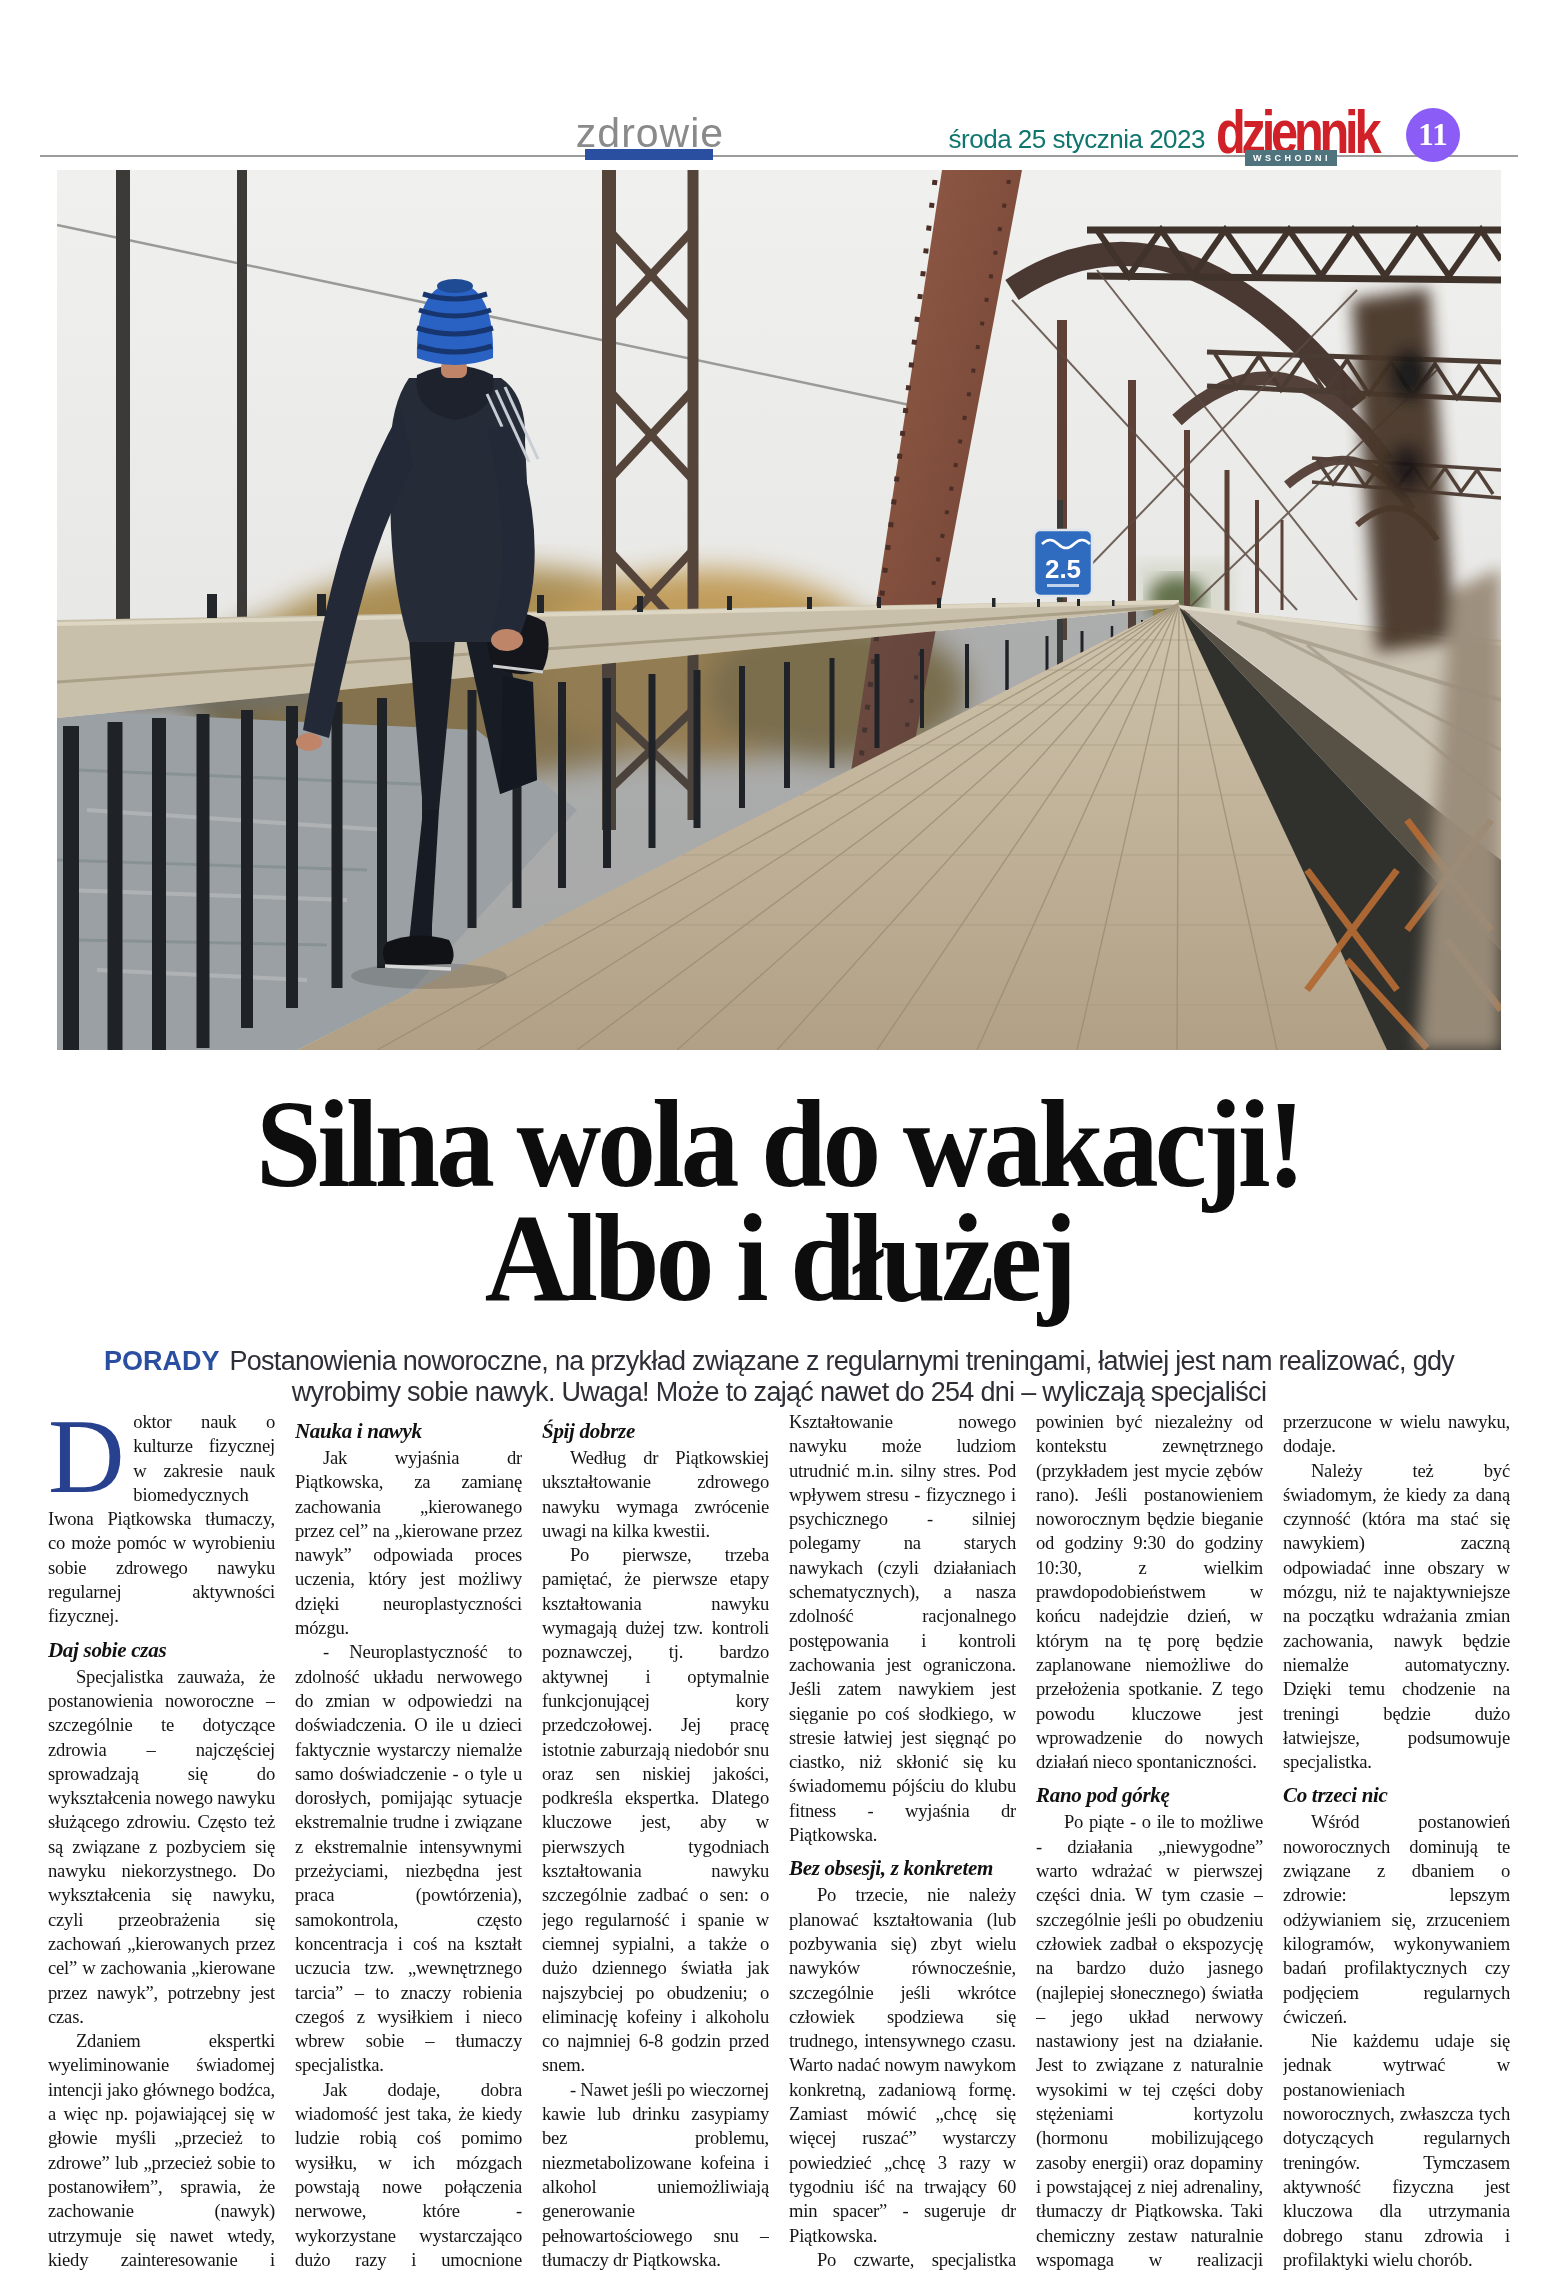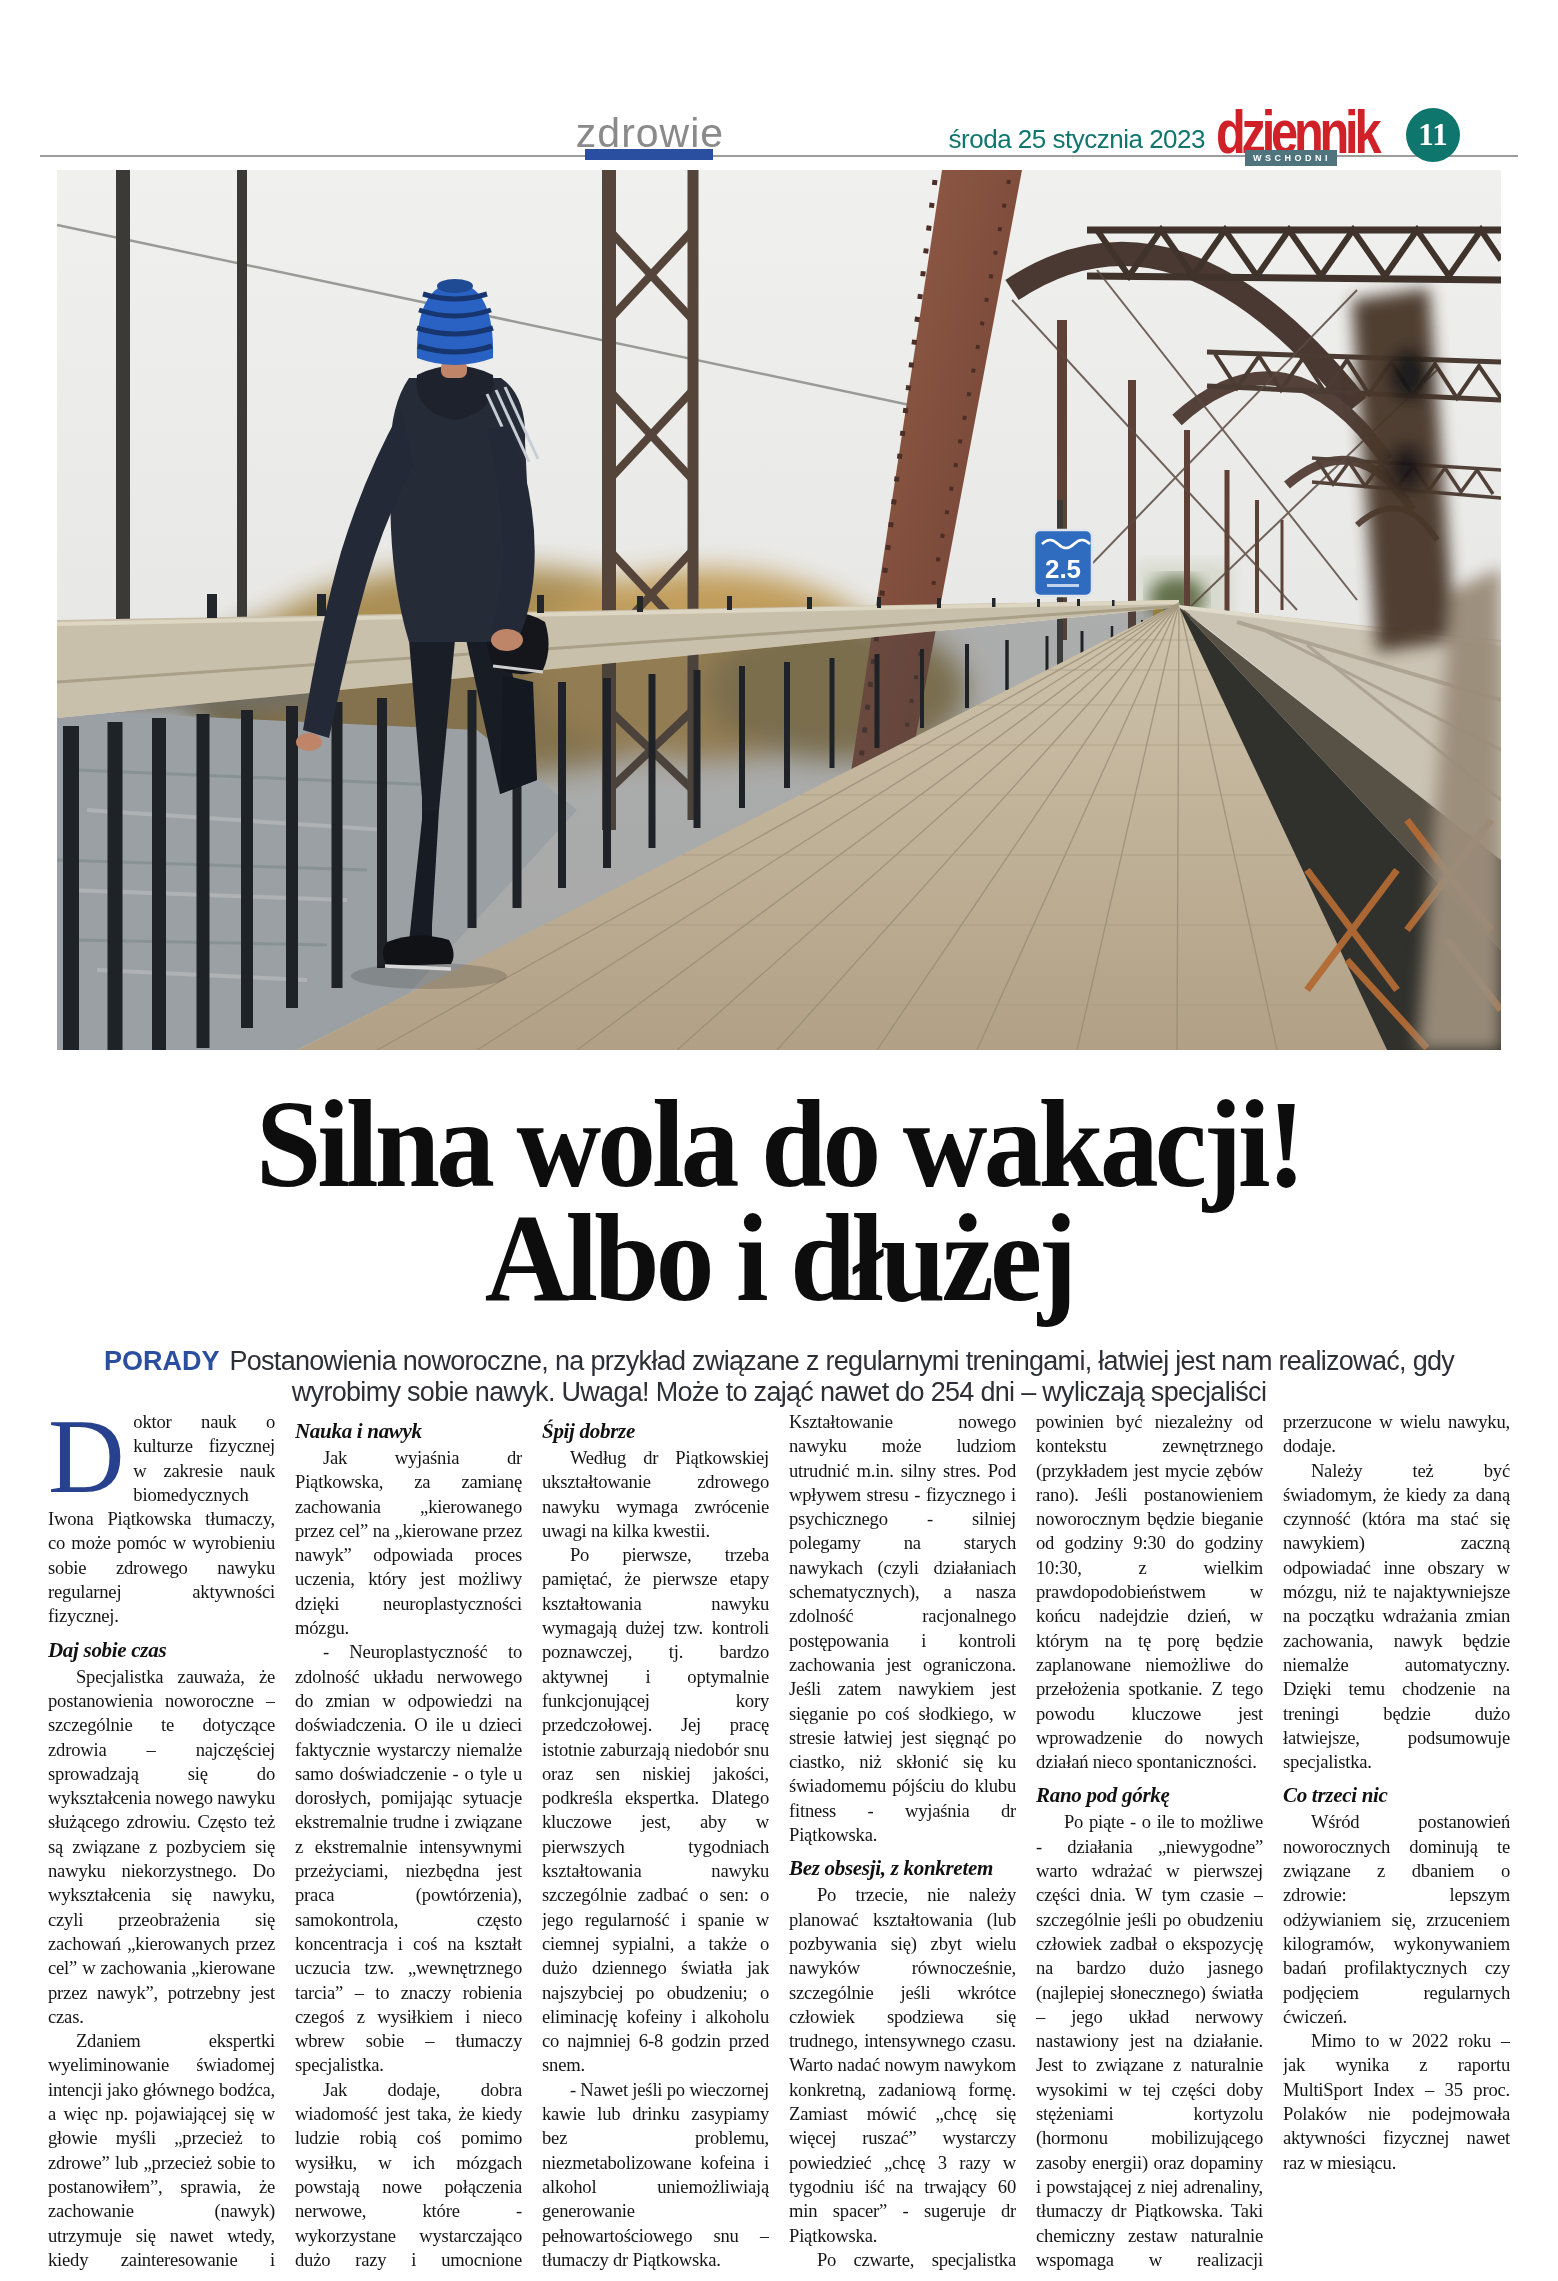--- a/index.html
+++ b/index.html
@@ -12,21 +12,21 @@
   .section-bar{position:absolute;left:585px;top:149px;width:128px;height:11px;background:#2b4fa0;}
   .hdr-date{position:absolute;right:353px;top:124px;font-family:"Liberation Sans",sans-serif;
         font-size:26px;color:#0f766e;letter-spacing:-0.5px;}
   .masthead{position:absolute;left:1216px;top:96px;width:200px;height:64px;color:#cf2127;
         font-family:"Liberation Sans",sans-serif;font-weight:bold;font-size:58px;
         letter-spacing:-5px;transform:scale(0.84,1.05);transform-origin:left top;white-space:nowrap;}
   .masthead-sub{position:absolute;left:1245px;top:150px;background:#50747e;color:#ffffff;
         font-family:"Liberation Sans",sans-serif;font-size:9px;font-weight:bold;
         letter-spacing:3.5px;padding:3px 6px 3px 8px;}
   .page-circle{position:absolute;left:1406px;top:108px;width:54px;height:54px;border-radius:50%;
-        background:#0f766e;color:#fff;display:flex;align-items:center;justify-content:center;
+        background:#8b5cf6;color:#fff;display:flex;align-items:center;justify-content:center;
         font-family:"Liberation Serif",serif;font-size:31px;font-weight:bold;}
   
   .photo{position:absolute;left:57px;top:170px;width:1444px;height:880px;overflow:hidden;background:#e9e9e7;}
   .photo svg{display:block;width:100%;height:100%;}
   
   .headline{position:absolute;left:0;top:1086px;width:1558px;text-align:center;color:#0d0d0d;
         font-family:"Liberation Serif",serif;font-weight:700;font-size:121px;line-height:110px;
         letter-spacing:-4px;transform:scale(0.97,1.04);transform-origin:center top;}
   
   .deck{position:absolute;left:58px;top:1346px;width:1442px;text-align:center;
@@ -344,17 +344,18 @@
       <div class="col">
         <p class="noindent">powinien być niezależny od kontekstu zewnętrznego (przykładem jest mycie zębów rano). Jeśli postanowieniem noworocznym będzie bieganie od godziny 9:30 do godziny 10:30, z wielkim prawdopodobieństwem w końcu nadejdzie dzień, w którym na tę porę będzie zaplanowane niemożliwe do przełożenia spotkanie. Z tego powodu kluczowe jest wprowadzenie do nowych działań nieco spontaniczności.</p>
         <h3>Rano pod górkę</h3>
         <p>Po piąte - o ile to możliwe - działania „niewygodne” warto wdrażać w pierwszej części dnia. W tym czasie – szczególnie jeśli po obudzeniu człowiek zadbał o ekspozycję na bardzo dużo jasnego (najlepiej słonecznego) światła – jego układ nerwowy nastawiony jest na działanie. Jest to związane z naturalnie wysokimi w tej części doby stężeniami kortyzolu (hormonu mobilizującego zasoby energii) oraz dopaminy i powstającej z niej adrenaliny, tłumaczy dr Piątkowska. Taki chemiczny zestaw naturalnie wspomaga w realizacji działania, które kiedyś ma zostać</p>
       </div>
       <div class="col">
         <p class="noindent">przerzucone w wielu nawyku, dodaje.</p>
         <p>Należy też być świadomym, że kiedy za daną czynność (która ma stać się nawykiem) zaczną odpowiadać inne obszary w mózgu, niż te najaktywniejsze na początku wdrażania zmian zachowania, nawyk będzie niemalże automatyczny. Dzięki temu chodzenie na treningi będzie dużo łatwiejsze, podsumowuje specjalistka.</p>
         <h3>Co trzeci nic</h3>
         <p>Wśród postanowień noworocznych dominują te związane z dbaniem o zdrowie: lepszym odżywianiem się, zrzuceniem kilogramów, wykonywaniem badań profilaktycznych czy podjęciem regularnych ćwiczeń.</p>
+        <p>Nie każdemu udaje się jednak wytrwać w postanowieniach noworocznych, zwłaszcza tych dotyczących regularnych treningów. Tymczasem aktywność fizyczna jest kluczowa dla utrzymania dobrego stanu zdrowia i profilaktyki wielu chorób.</p>
         <p>Mimo to w 2022 roku – jak wynika z raportu MultiSport Index – 35 proc. Polaków nie podejmowała aktywności fizycznej nawet raz w miesiącu.</p>
       </div>
     </div>
 
 </div>
 
 </body></html>

